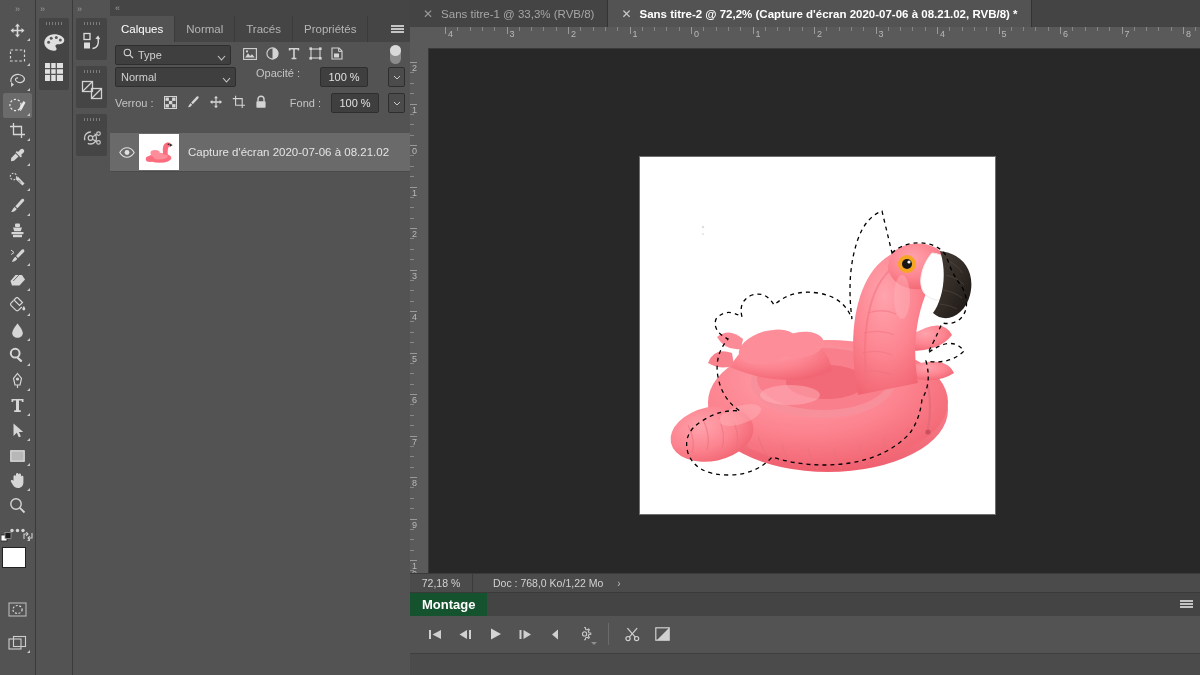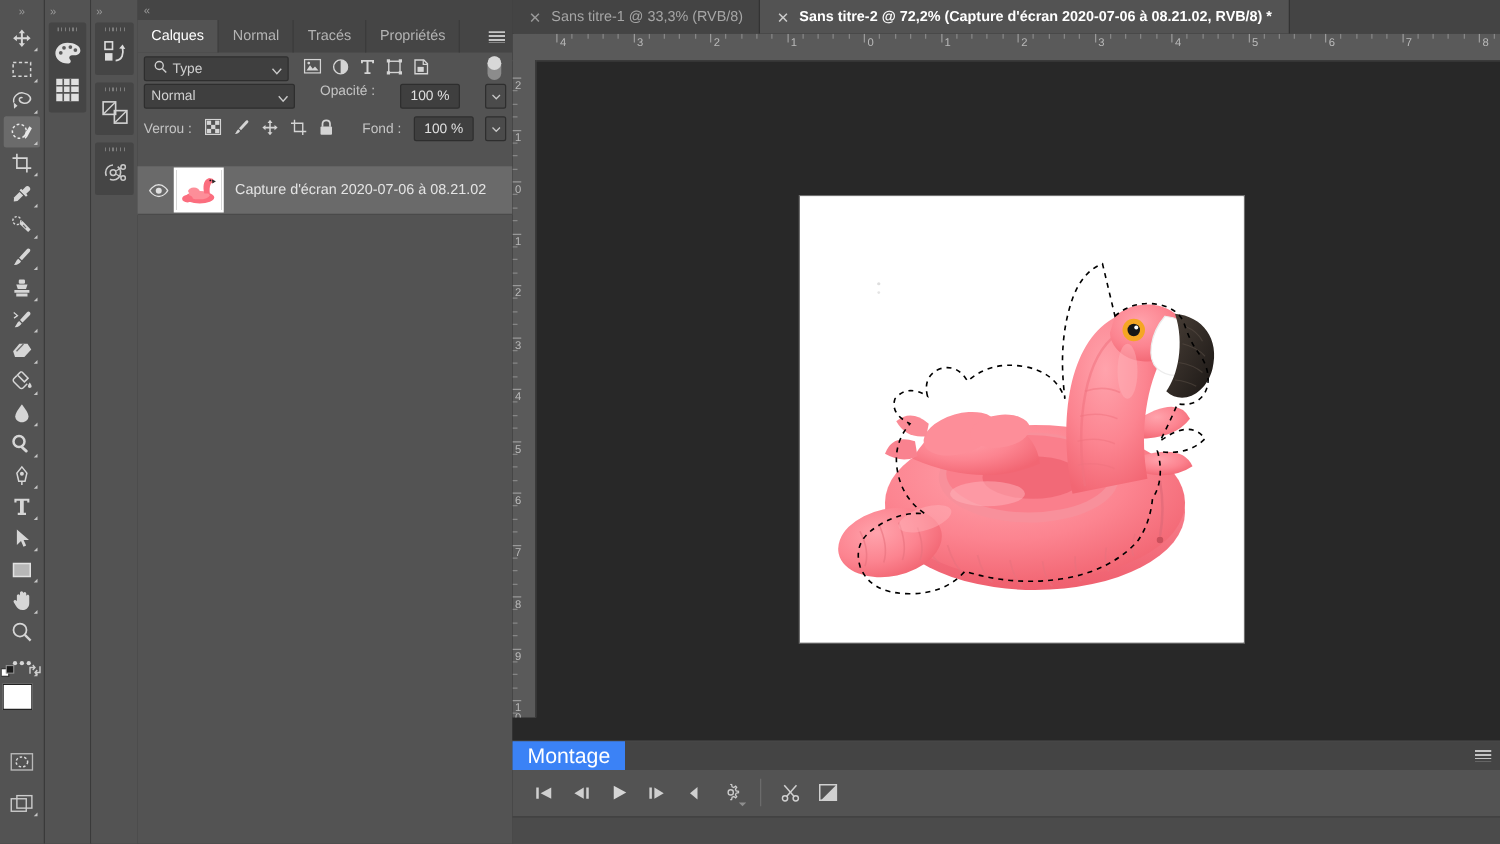--- a/index.html
+++ b/index.html
@@ -120,21 +120,21 @@
 
   #statusbar{position:absolute;left:0;bottom:0;width:790px;height:18px;background:#4b4b4b;
     display:flex;align-items:center;border-top:1px solid #3a3a3a;font-size:10.5px;color:#d2d2d2;}
   .sb-zoom{width:62px;text-align:center;border-right:1px solid #3a3a3a;height:18px;line-height:18px;}
   .sb-doc{padding-left:20px;}
   .sb-arrow{margin-left:14px;color:#bbb;font-size:10px;}
 
   
   #timeline{position:absolute;left:410px;top:592px;width:790px;height:83px;background:#535353;border-top:1px solid #3a3a3a;}
   .tl-tabs{height:23px;background:#444444;display:flex;position:relative;}
-  .tl-tab{display:flex;align-items:center;padding:0 12px;font-size:17px;color:#fff;font-weight:normal;background:#3b82f6;}
+  .tl-tab{display:flex;align-items:center;padding:0 12px;font-size:13px;color:#fff;font-weight:bold;background:#14532d;}
   .tl-menu{position:absolute;right:7px;top:0;height:23px;display:flex;align-items:center;}
   .tl-menu i{display:block;width:13px;height:9px;background:repeating-linear-gradient(180deg,#c4c4c4 0 1.5px,transparent 1.5px 3px);}
   .tl-toolbar{height:36px;display:flex;align-items:center;padding-left:10px;gap:0px;}
   .tlbtn{width:30px;height:30px;display:flex;align-items:center;justify-content:center;position:relative;}
   .tl-divider{width:1px;height:22px;background:#6b6b6b;margin:0 8px;}
   .tl-strip{position:absolute;left:0;bottom:0;width:790px;height:22px;background:#4b4b4b;border-top:1px solid #3f3f3f;}
   .tlbtn .mini{position:absolute;right:3px;bottom:4px;width:0;height:0;
     border-left:3px solid transparent;border-right:3px solid transparent;border-top:3px solid #8e8e8e;}
 </style>
 </head>
@@ -883,20 +883,25 @@
                      q6 22 -4 38 q-2 20 -12 34 q-22 24 -60 30 q-40 6 -78 -6
                      q-16 18 -44 18 q-32 0 -40 -22 q-6 -20 14 -32 q18 -12 38 -10
                      q-18 -12 -22 -34 q-4 -22 10 -38 q-16 -8 -12 -20 q10 -12 26 -2
                      q-4 -16 10 -22 q14 -4 22 10 q18 -16 44 -12 q26 4 34 26
                      q-6 -46 6 -80 q8 -22 24 -28 Z"></path>
           </g>
         </svg>
       </div>
     </div>
 
+    <div id="statusbar">
+      <span class="sb-zoom">72,18 %</span>
+      <span class="sb-doc">Doc : 768,0 Ko/1,22 Mo</span>
+      <span class="sb-arrow">›</span>
+    </div>
   </div>
 
   <div id="timeline">
     <div class="tl-tabs">
       <div class="tl-tab">Montage</div>
       <div class="tl-menu">
           <i></i>
         </div>
     </div>
     <div class="tl-toolbar">

